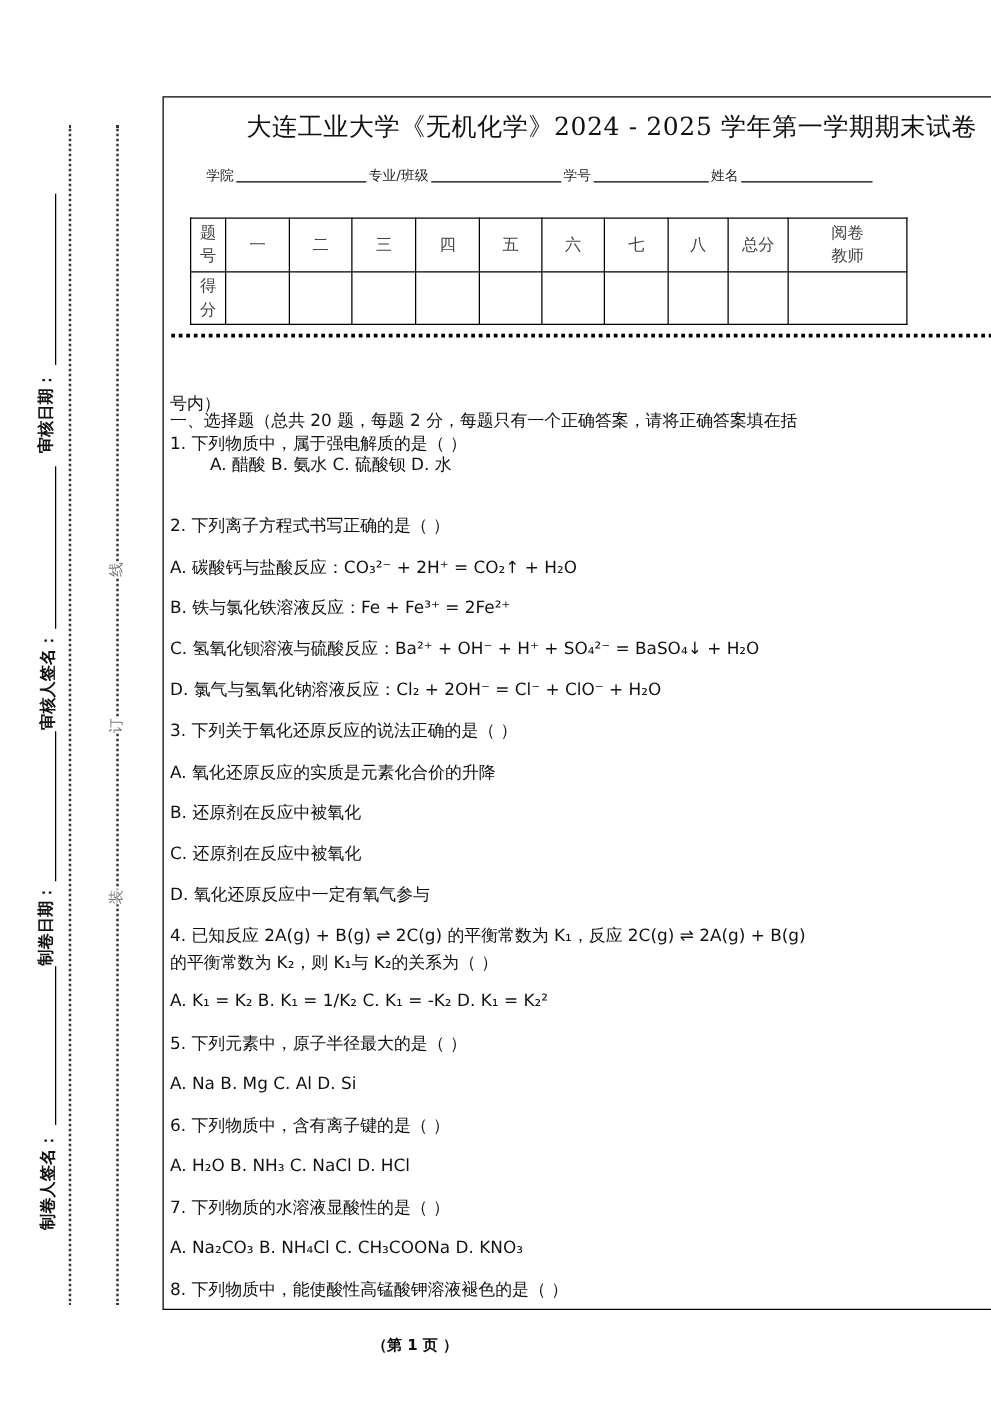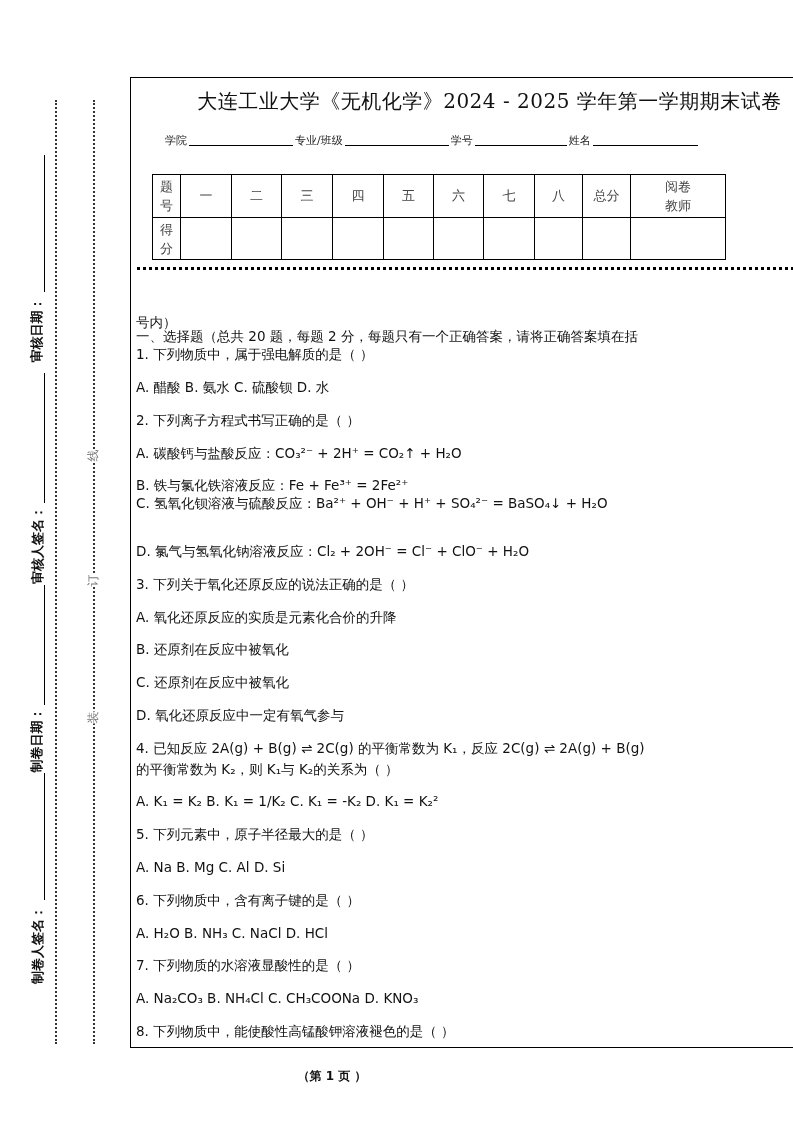--- a/index.html
+++ b/index.html
@@ -99,26 +99,26 @@
   </tbody>
     </table>
 
   <div class="dotsep"></div>
 
   <div class="body-text">
     <div class="q" style="top:0px;margin-top:37px;">一、选择题（总共 20 题，每题 2 分，每题只有一个正确答案，请将正确答案填在括</div>
     <div class="q" style="top:23px;">号内）</div>
 
     <div class="q" style="top:55px;">1. 下列物质中，属于强电解质的是（   ）</div>
-    <div class="q" style="top:88px;">A. 醋酸  B. 氨水  C. 硫酸钡  D. 水</div>
+    <div class="q" style="top:72px;margin-left:32px;">A. 醋酸  B. 氨水  C. 硫酸钡  D. 水</div>
 
     <div class="q" style="top:121px;">2. 下列离子方程式书写正确的是（   ）</div>
     <div class="q" style="top:154px;">A. 碳酸钙与盐酸反应：CO₃²⁻ + 2H⁺ = CO₂↑ + H₂O</div>
     <div class="q" style="top:186px;">B. 铁与氯化铁溶液反应：Fe + Fe³⁺ = 2Fe²⁺</div>
-    <div class="q" style="top:204px;">C. 氢氧化钡溶液与硫酸反应：Ba²⁺ + OH⁻ + H⁺ + SO₄²⁻ = BaSO₄↓ + H₂O</div>
+    <div class="q" style="top:219px;">C. 氢氧化钡溶液与硫酸反应：Ba²⁺ + OH⁻ + H⁺ + SO₄²⁻ = BaSO₄↓ + H₂O</div>
     <div class="q" style="top:252px;">D. 氯气与氢氧化钠溶液反应：Cl₂ + 2OH⁻ = Cl⁻ + ClO⁻ + H₂O</div>
 
     <div class="q" style="top:285px;">3. 下列关于氧化还原反应的说法正确的是（   ）</div>
     <div class="q" style="top:318px;">A. 氧化还原反应的实质是元素化合价的升降</div>
     <div class="q" style="top:350px;">B. 还原剂在反应中被氧化</div>
     <div class="q" style="top:383px;">C. 还原剂在反应中被氧化</div>
     <div class="q" style="top:416px;">D. 氧化还原反应中一定有氧气参与</div>
 
     <div class="q" style="top:449px;">4. 已知反应 2A(g) + B(g) ⇌ 2C(g) 的平衡常数为 K₁，反应 2C(g) ⇌ 2A(g) + B(g)</div>
     <div class="q" style="top:470px;">的平衡常数为 K₂，则 K₁与 K₂的关系为（   ）</div>

